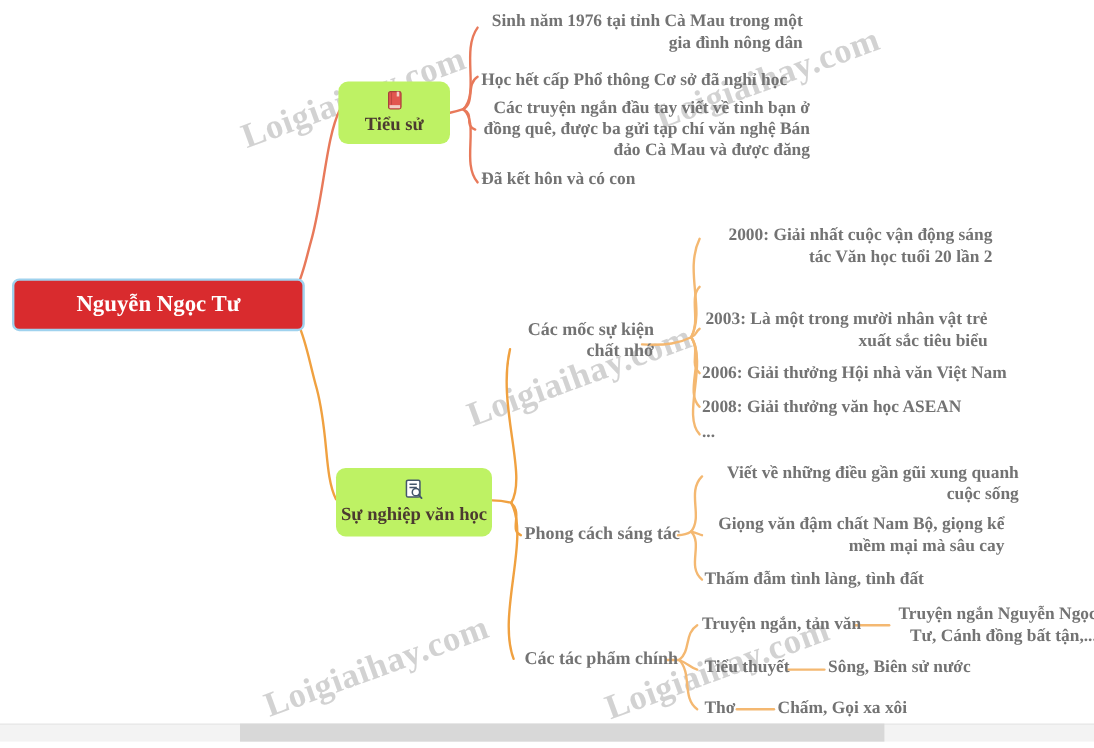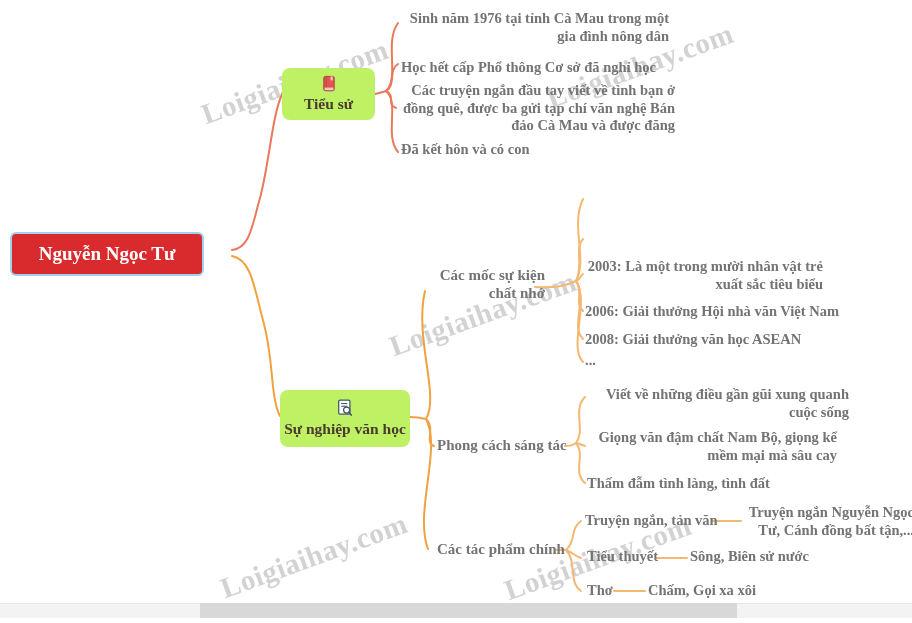--- a/index.html
+++ b/index.html
@@ -7,21 +7,21 @@
     position:relative;width:912px;height:623px;background:#ffffff;overflow:hidden;
     font-family:"Liberation Serif","DejaVu Serif",serif;
   }
   .wm{
     position:absolute;color:#c8c8c8;opacity:.8;font-size:29px;font-weight:bold;
     white-space:nowrap;transform:translate(-50%,-50%) rotate(-20deg);
     letter-spacing:.5px;z-index:1;pointer-events:none;
   }
   .links{position:absolute;left:0;top:0;z-index:2;}
   .root-node{
-    position:absolute;left:10px;top:232px;width:194px;height:44px;z-index:3;
+    position:absolute;left:10px;top:232px;width:244px;height:44px;z-index:3;
     background:#d92b2e;border:2px solid #9fd2ee;border-radius:6px;
     display:flex;align-items:center;justify-content:center;box-sizing:border-box;
   }
   .root-node span{color:#ffffff;font-weight:bold;font-size:19px;}
   .branch-node{
     position:absolute;z-index:3;background:#bef264;border-radius:8px;
     display:flex;flex-direction:column;align-items:center;justify-content:center;
     gap:2px;box-sizing:border-box;
   }
   .branch-node .lbl{color:#4b3a30;font-weight:bold;font-size:15.5px;white-space:nowrap;}
@@ -121,20 +121,21 @@
         <line x1="14.2" y1="14.8" x2="17" y2="17.8" stroke="#44566b" stroke-width="1.7" stroke-linecap="round"></line>
       </svg>
     </span>
     <span class="lbl">Sự nghiệp văn học</span>
   </div>
 
   <div class="topic" style="left:430px;top:267px;width:115px;font-size:15px">Các mốc sự kiện chất nhớ</div>
   <div class="topic nowrap" style="left:437px;top:437px;font-size:15px">Phong cách sáng tác</div>
   <div class="topic nowrap" style="left:437px;top:541px;font-size:15px">Các tác phẩm chính</div>
 
+  <div class="topic" style="left:585px;top:188px;width:242px">2000: Giải nhất cuộc vận động sáng tác Văn học tuổi 20 lần 2</div>
   <div class="topic" style="left:585px;top:258px;width:238px">2003: Là một trong mười nhân vật trẻ xuất sắc tiêu biểu</div>
   <div class="topic nowrap" style="left:585px;top:303px">2006: Giải thưởng Hội nhà văn Việt Nam</div>
   <div class="topic nowrap" style="left:585px;top:331px">2008: Giải thưởng văn học ASEAN</div>
   <div class="topic nowrap" style="left:585px;top:352px">...</div>
 
   <div class="topic" style="left:587px;top:386px;width:262px">Viết về những điều gần gũi xung quanh cuộc sống</div>
   <div class="topic" style="left:587px;top:429px;width:250px">Giọng văn đậm chất Nam Bộ, giọng kể mềm mại mà sâu cay</div>
   <div class="topic nowrap" style="left:587px;top:475px">Thấm đẫm tình làng, tình đất</div>
 
   <div class="topic nowrap" style="left:585px;top:512px">Truyện ngắn, tản văn</div>

